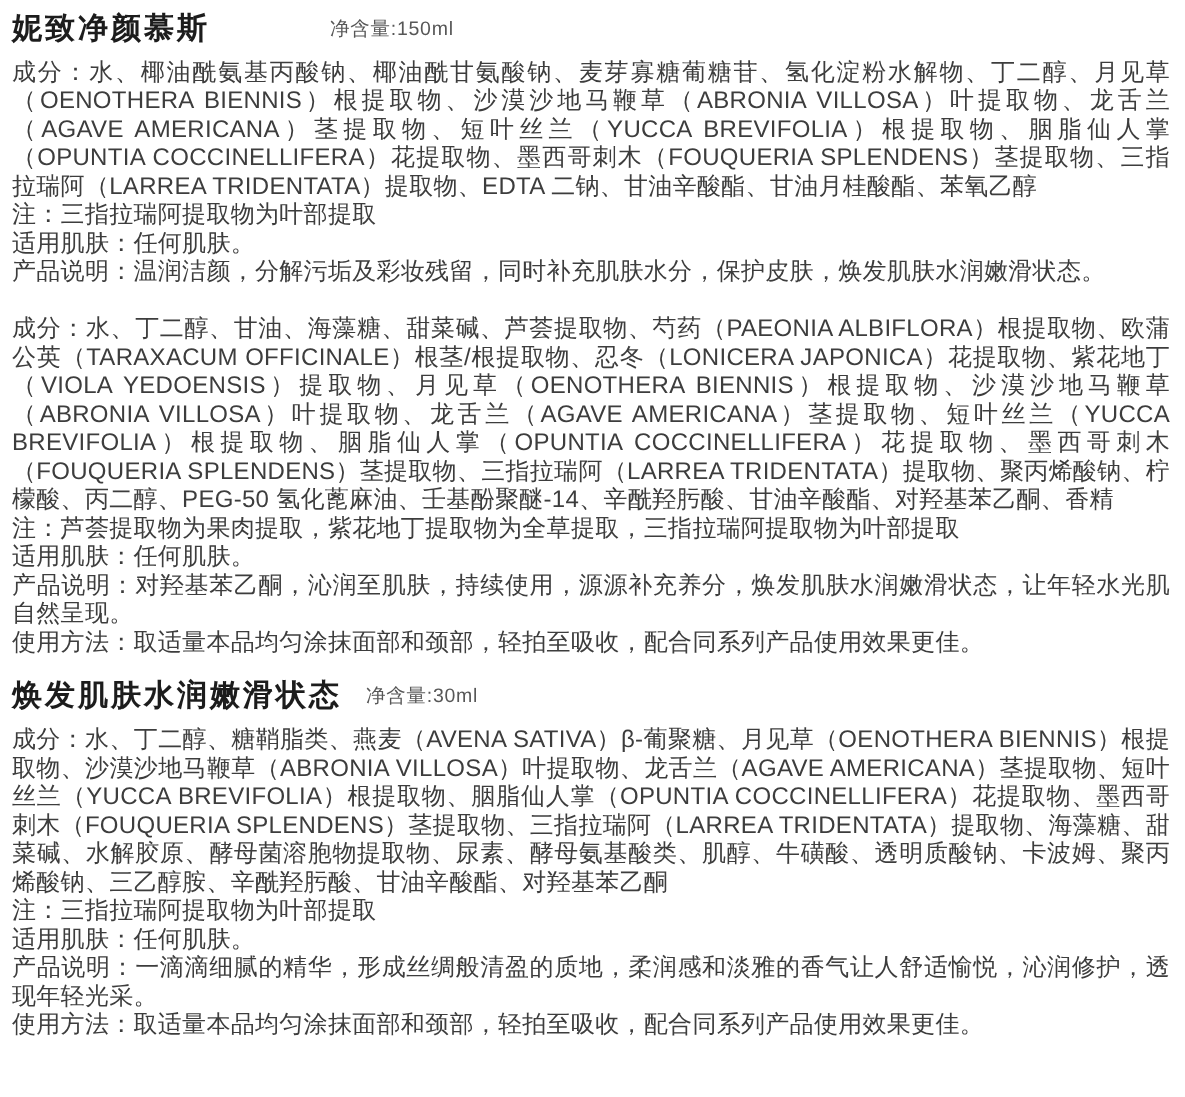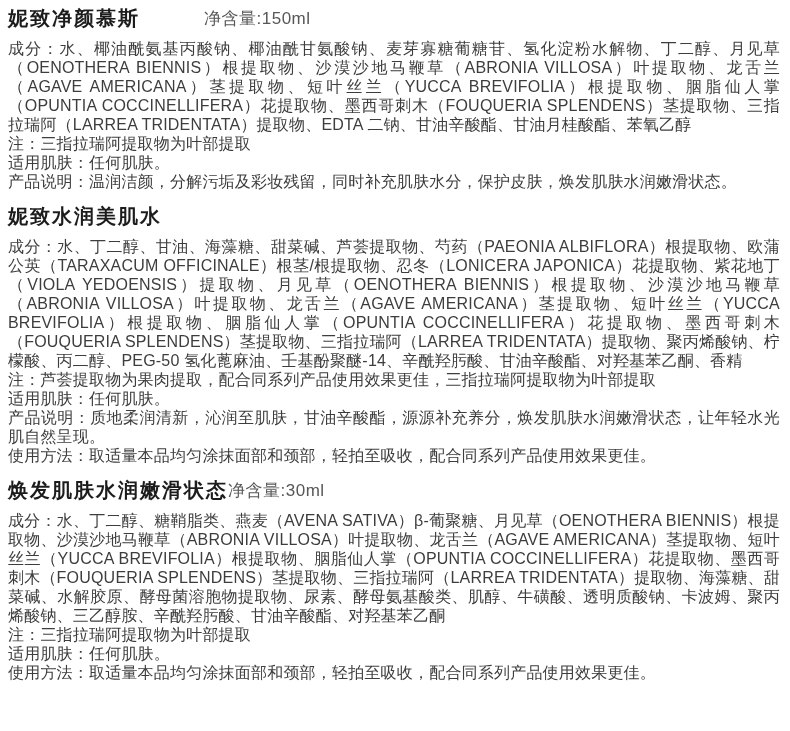--- a/index.html
+++ b/index.html
@@ -34,24 +34,25 @@
   .prod-name {
     font-size: 20px;
     font-weight: 700;
     color: var(--title);
     letter-spacing: 2px;
     margin: 0;
     min-width: 196px;
     white-space: nowrap;
   }
   .net {
-    font-size: 17px;
+    font-size: 13px;
     color: var(--net);
     letter-spacing: 0.5px;
     white-space: nowrap;
+    margin-left: 16px;
   }
   .prod-body p {
     margin: 0;
     font-size: 16px;
     line-height: 19px;
     color: var(--text);
     letter-spacing: 0.2px;
     text-align: justify;
   }
 </style>
@@ -68,37 +69,37 @@
     <div class="prod-body">
       <p>成分：水、椰油酰氨基丙酸钠、椰油酰甘氨酸钠、麦芽寡糖葡糖苷、氢化淀粉水解物、丁二醇、月见草（OENOTHERA BIENNIS）根提取物、沙漠沙地马鞭草（ABRONIA VILLOSA）叶提取物、龙舌兰（AGAVE AMERICANA）茎提取物、短叶丝兰（YUCCA BREVIFOLIA）根提取物、胭脂仙人掌（OPUNTIA COCCINELLIFERA）花提取物、墨西哥刺木（FOUQUERIA SPLENDENS）茎提取物、三指拉瑞阿（LARREA TRIDENTATA）提取物、EDTA 二钠、甘油辛酸酯、甘油月桂酸酯、苯氧乙醇</p>
       <p>注：三指拉瑞阿提取物为叶部提取</p>
       <p>适用肌肤：任何肌肤。</p>
       <p>产品说明：温润洁颜，分解污垢及彩妆残留，同时补充肌肤水分，保护皮肤，焕发肌肤水润嫩滑状态。</p>
     </div>
   </section>
 
   <section class="product">
     <div class="prod-header">
-      <h2 class="prod-name">妮致水润美肌水</h2>
     </div>
     <div class="prod-body">
       <p>成分：水、丁二醇、甘油、海藻糖、甜菜碱、芦荟提取物、芍药（PAEONIA ALBIFLORA）根提取物、欧蒲公英（TARAXACUM OFFICINALE）根茎/根提取物、忍冬（LONICERA JAPONICA）花提取物、紫花地丁（VIOLA YEDOENSIS）提取物、月见草（OENOTHERA BIENNIS）根提取物、沙漠沙地马鞭草（ABRONIA VILLOSA）叶提取物、龙舌兰（AGAVE AMERICANA）茎提取物、短叶丝兰（YUCCA BREVIFOLIA）根提取物、胭脂仙人掌（OPUNTIA COCCINELLIFERA）花提取物、墨西哥刺木（FOUQUERIA SPLENDENS）茎提取物、三指拉瑞阿（LARREA TRIDENTATA）提取物、聚丙烯酸钠、柠檬酸、丙二醇、PEG-50 氢化蓖麻油、壬基酚聚醚-14、辛酰羟肟酸、甘油辛酸酯、对羟基苯乙酮、香精</p>
-      <p>注：芦荟提取物为果肉提取，配合同系列产品使用效果更佳，三指拉瑞阿提取物为叶部提取</p>
+      <p>注：芦荟提取物为果肉提取，紫花地丁提取物为全草提取，三指拉瑞阿提取物为叶部提取</p>
       <p>适用肌肤：任何肌肤。</p>
-      <p>产品说明：质地柔润清新，沁润至肌肤，甘油辛酸酯，源源补充养分，焕发肌肤水润嫩滑状态，让年轻水光肌自然呈现。</p>
+      <p>产品说明：对羟基苯乙酮，沁润至肌肤，持续使用，源源补充养分，焕发肌肤水润嫩滑状态，让年轻水光肌自然呈现。</p>
       <p>使用方法：取适量本品均匀涂抹面部和颈部，轻拍至吸收，配合同系列产品使用效果更佳。</p>
     </div>
   </section>
 
   <section class="product">
     <div class="prod-header">
       <h2 class="prod-name">焕发肌肤水润嫩滑状态</h2>
       <span class="net">净含量:30ml</span>
     </div>
     <div class="prod-body">
       <p>成分：水、丁二醇、糖鞘脂类、燕麦（AVENA SATIVA）β-葡聚糖、月见草（OENOTHERA BIENNIS）根提取物、沙漠沙地马鞭草（ABRONIA VILLOSA）叶提取物、龙舌兰（AGAVE AMERICANA）茎提取物、短叶丝兰（YUCCA BREVIFOLIA）根提取物、胭脂仙人掌（OPUNTIA COCCINELLIFERA）花提取物、墨西哥刺木（FOUQUERIA SPLENDENS）茎提取物、三指拉瑞阿（LARREA TRIDENTATA）提取物、海藻糖、甜菜碱、水解胶原、酵母菌溶胞物提取物、尿素、酵母氨基酸类、肌醇、牛磺酸、透明质酸钠、卡波姆、聚丙烯酸钠、三乙醇胺、辛酰羟肟酸、甘油辛酸酯、对羟基苯乙酮</p>
       <p>注：三指拉瑞阿提取物为叶部提取</p>
       <p>适用肌肤：任何肌肤。</p>
+      <p>产品说明：一滴滴细腻的精华，形成丝绸般清盈的质地，柔润感和淡雅的香气让人舒适愉悦，沁润修护，透现年轻光采。</p>
       <p>使用方法：取适量本品均匀涂抹面部和颈部，轻拍至吸收，配合同系列产品使用效果更佳。</p>
     </div>
   </section>
 
 </div>
 
 </body></html>

